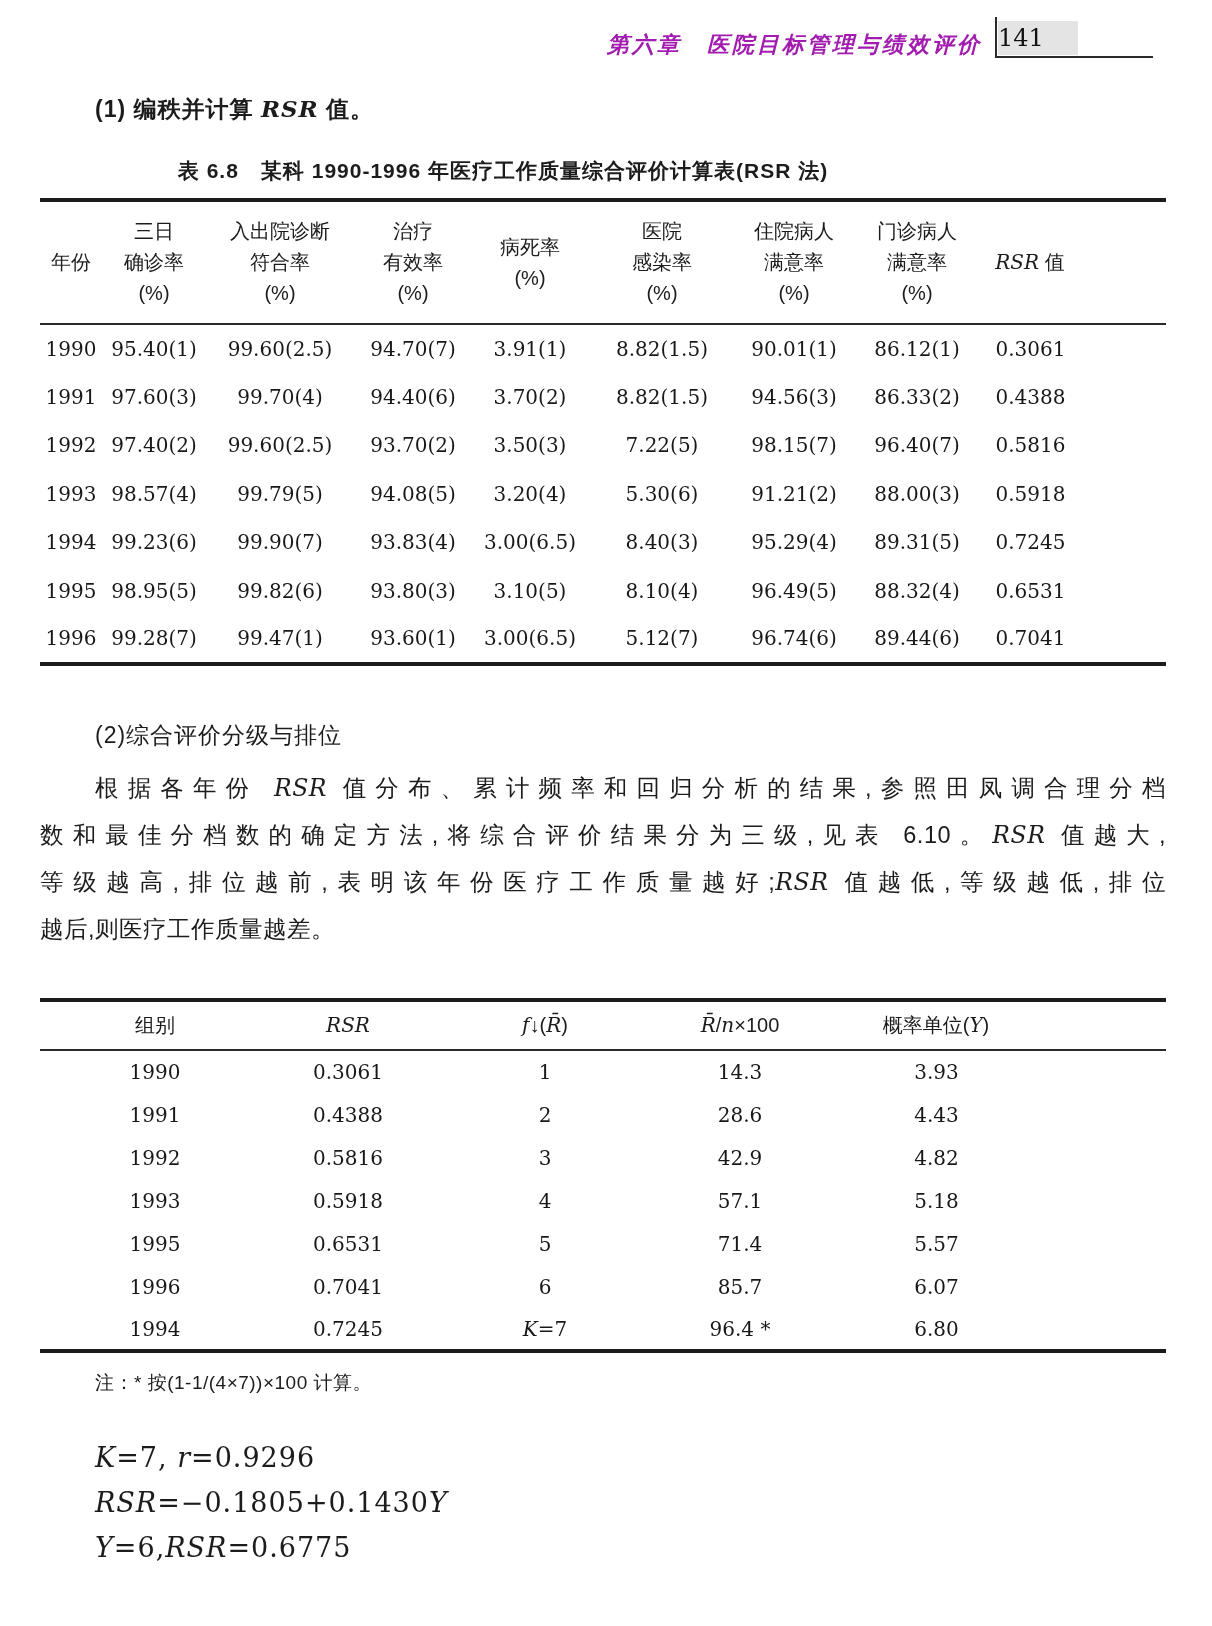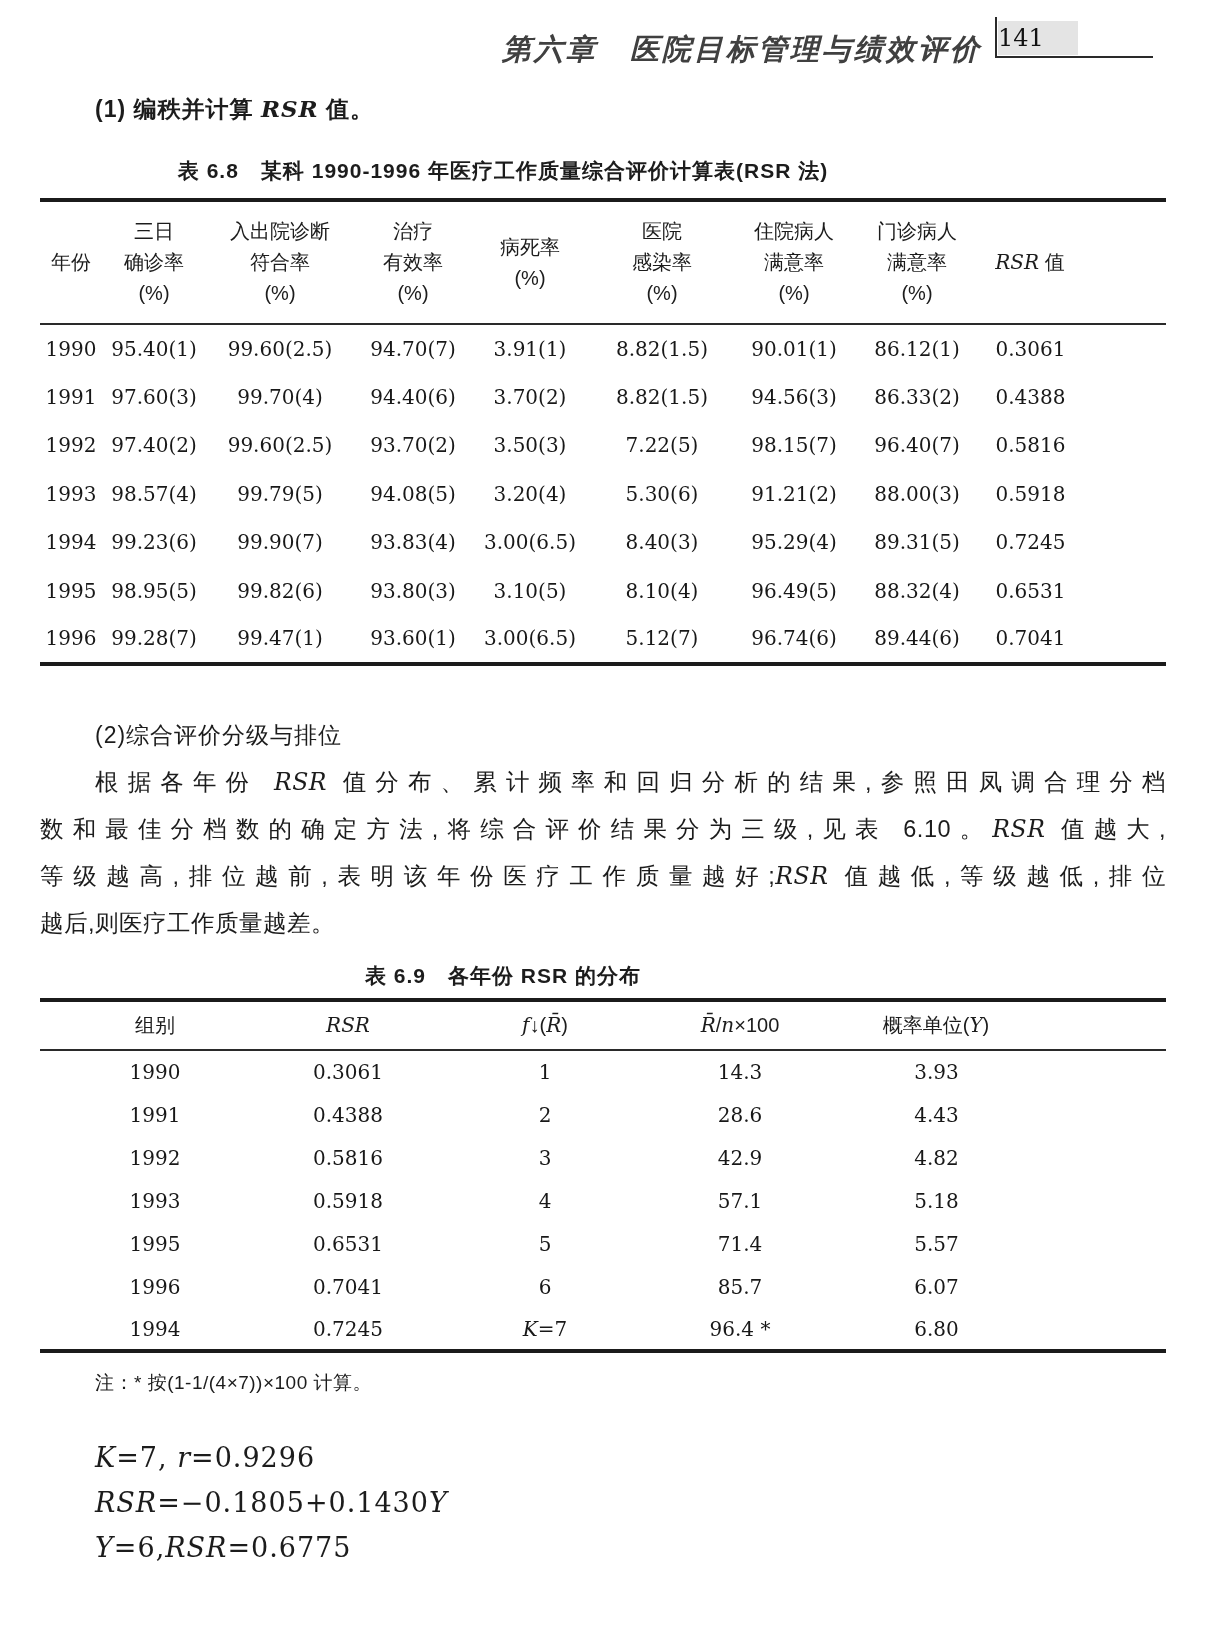--- a/index.html
+++ b/index.html
@@ -10,22 +10,22 @@
     color:#1c1c1c;
     font-family:"Liberation Sans", sans-serif;
     overflow:hidden;
   }
   .abs{position:absolute;}
   i{font-family:"DejaVu Serif", serif;font-style:italic;}
 
   
   .chapter-heading{
     top:30px;right:230px;
-    font-size:29px;font-weight:bold;font-style:italic;
-    letter-spacing:3px;color:#404040;font-family:Liberation Serif, serif;
+    font-size:22px;font-weight:bold;font-style:italic;
+    letter-spacing:3px;color:#a21caf;font-family:Liberation Serif, serif;
   }
   .head-vline{top:17px;left:995px;width:2px;height:41px;background:#2a2a2a;}
   .head-hrule{top:56px;left:995px;width:158px;height:2px;background:#2a2a2a;}
   .pagenum-box{
     top:21px;left:998px;width:80px;height:34px;
     background:#e4e4e4;
     display:flex;align-items:center;justify-content:flex-start;
     font-family:"DejaVu Serif", serif;font-size:24px;color:#111;
   }
 
@@ -58,21 +58,21 @@
   .t68 thead tr{height:124px;}
   .t68 tbody tr{height:48.5px;}
   .t68 th:last-child, .t68 td:last-child{padding-right:88px;}
   .t69 thead tr{height:50px;}
   .t69 tbody tr{height:43px;}
   .t69 th:last-child, .t69 td:last-child{padding-right:110px;}
 
   
   .para{left:40px;top:762px;width:1126px;font-size:23.5px;}
   .para-line{
-    height:47px;line-height:40px;
+    height:47px;line-height:52px;
     text-align:justify;text-align-last:justify;
     letter-spacing:0.5px;
   }
   .para-line.first{text-indent:55px;}
   .para-line.last{text-align-last:left;}
 
   
   .footnote{left:95px;top:1370px;font-size:19px;letter-spacing:0.5px;}
   .formulas{left:95px;top:1438px;font-family:"DejaVu Serif", serif;font-size:27px;}
   .formula-line{height:45px;line-height:40px;letter-spacing:1px;}
@@ -232,21 +232,20 @@
   </div>
 
   <div class="abs sec-heading sec2">(2)综合评价分级与排位</div>
   <div class="abs para">
     <div class="para-line first">根据各年份 <i>RSR</i> 值分布、累计频率和回归分析的结果,参照田凤调合理分档</div>
     <div class="para-line">数和最佳分档数的确定方法,将综合评价结果分为三级,见表 6.10。<i>RSR</i> 值越大,</div>
     <div class="para-line">等级越高,排位越前,表明该年份医疗工作质量越好;<i>RSR</i> 值越低,等级越低,排位</div>
     <div class="para-line last">越后,则医疗工作质量越差。</div>
   </div>
 
-  <div class="abs tbl-title t69-title">表 6.9　各年份 RSR 的分布</div>
   <div class="abs tbl-wrap t69-wrap">
     <table class="t69">
       <colgroup>
         <col style="width:230px">
           <col style="width:156px">
           <col style="width:238px">
         <col style="width:152px">
           <col style="width:350px">
       </colgroup>
       <thead>

